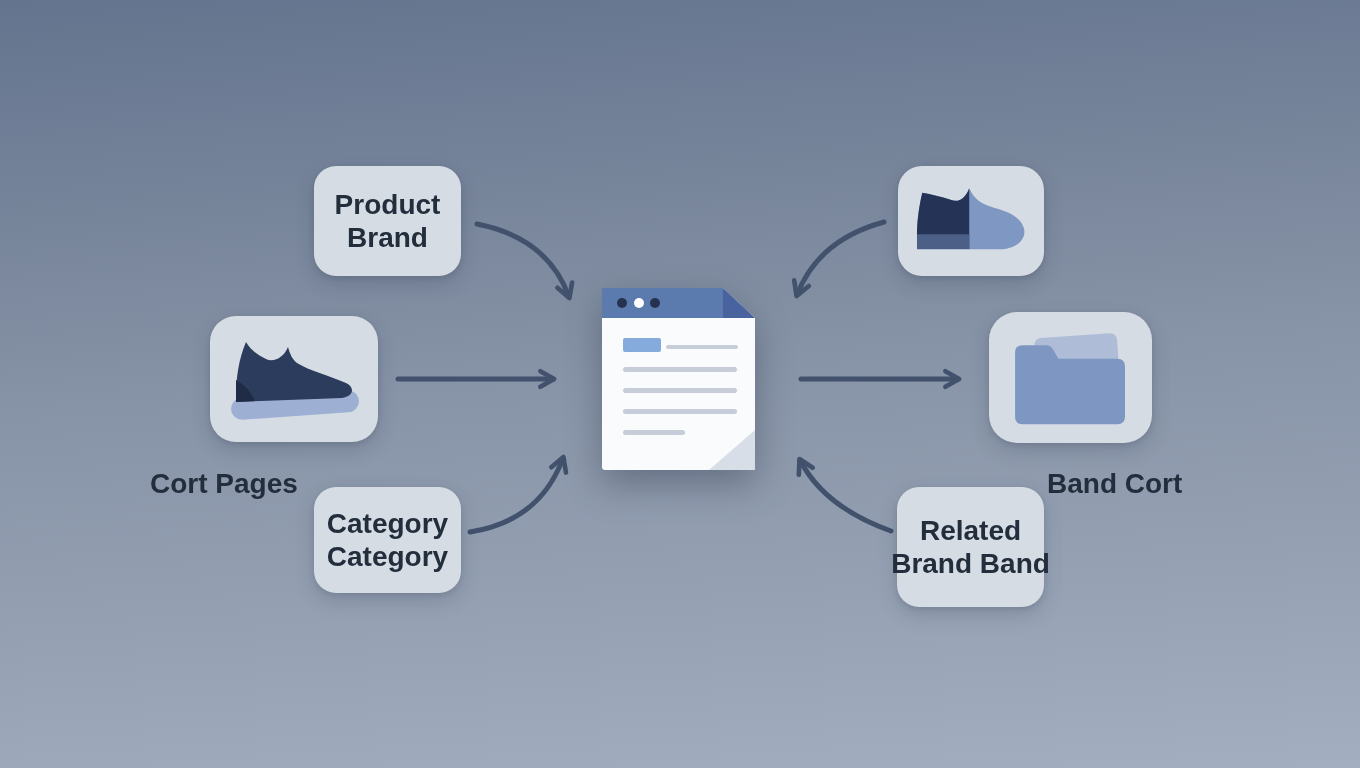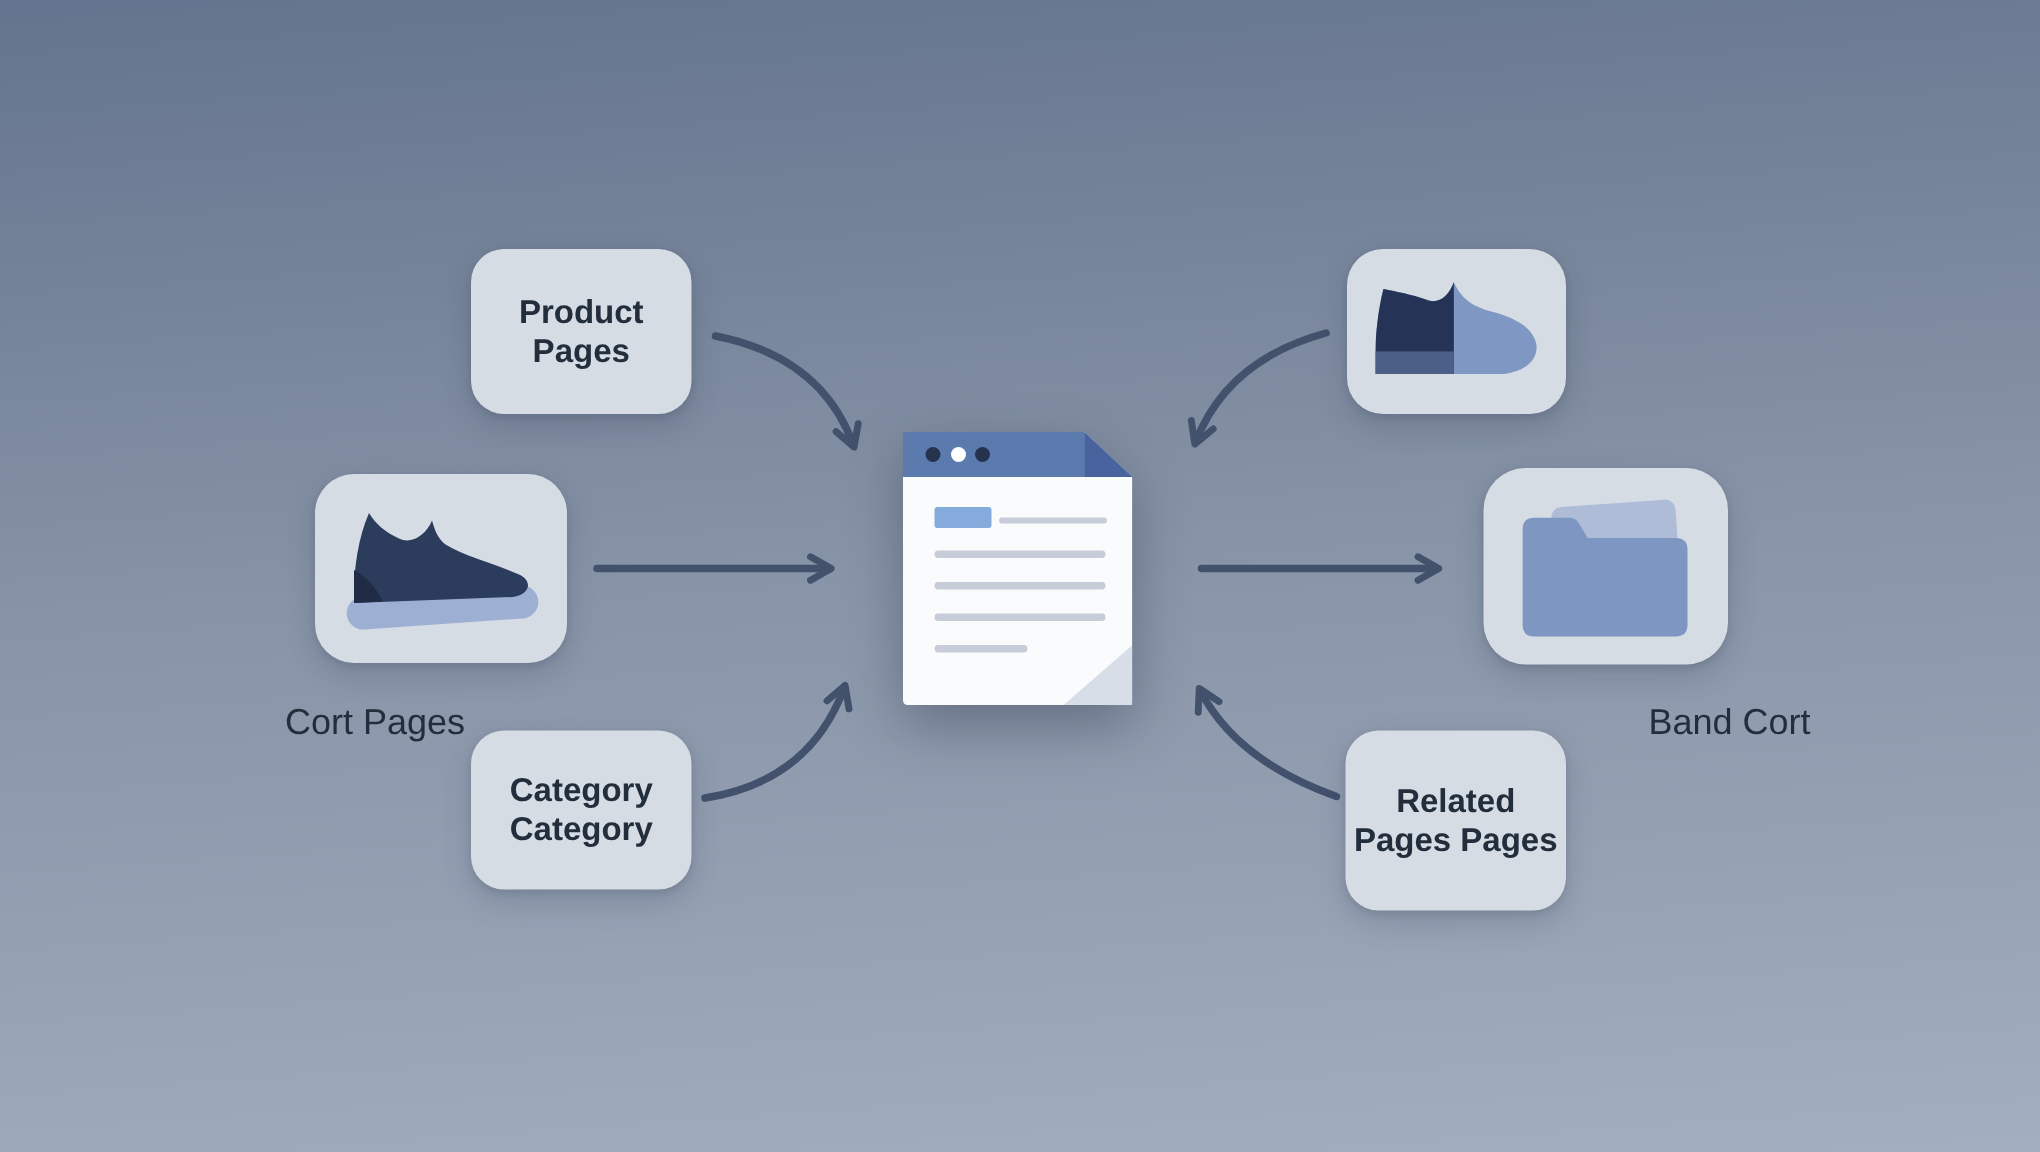--- a/index.html
+++ b/index.html
@@ -17,29 +17,29 @@
   .arrowhead-path{stroke:var(--arrow);fill:none;stroke-width:2;stroke-linecap:round;stroke-linejoin:round;}
   
   .card{
     position:absolute;z-index:2;
     background:var(--card-bg);
     border-radius:22px;
     box-shadow:0 8px 20px rgba(35,45,65,.18), 0 2px 5px rgba(35,45,65,.12);
     display:flex;flex-direction:column;align-items:center;justify-content:center;
     text-align:center;
     color:var(--text);
-    font-size:22px;font-weight:600;line-height:1.18;
+    font-size:28px;font-weight:600;line-height:1.18;
   }
   .card .line{white-space:nowrap;}
   .icon-card{border-radius:26px;}
   .icon-card svg{display:block;}
   .floating-label{
     position:absolute;z-index:2;
     color:var(--text);
-    font-size:24px;font-weight:400;text-align:right;white-space:nowrap;
+    font-size:28px;font-weight:700;text-align:left;white-space:nowrap;
   }
   
   #doc{
     position:absolute;z-index:2;left:602px;top:288px;width:153px;height:182px;
     filter:drop-shadow(0 14px 18px rgba(25,35,55,.35));
   }
   #doc .doc-shape{
     position:absolute;inset:0;
     background:var(--doc-body);
     clip-path:polygon(0 0, 79% 0, 100% 16.5%, 100% 100%, 0 100%);
@@ -89,21 +89,21 @@
     <path class="arrow" d="M 477 224 Q 548 238 569 297" marker-end="url(#ah)"></path>
     <path class="arrow" d="M 398 379 L 553 379" marker-end="url(#ah)"></path>
     <path class="arrow" d="M 470 532 Q 540 521 563 458" marker-end="url(#ah)"></path>
     <path class="arrow" d="M 884 222 Q 818 240 797 295" marker-end="url(#ah)"></path>
     <path class="arrow" d="M 801 379 L 958 379" marker-end="url(#ah)"></path>
     <path class="arrow" d="M 891 531 Q 824 507 800 460" marker-end="url(#ah)"></path>
   </svg>
 
   <div class="card" style="left:314px;top:166px;width:147px;height:110px;">
     <span class="line">Product</span>
-    <span class="line">Pages</span>
+    <span class="line">Brand</span>
   </div>
 
   <div class="card icon-card" style="left:210px;top:316px;width:168px;height:126px;">
     <svg width="140" height="94" viewBox="0 0 140 94">
       <rect class="shoe-sole" x="7" y="62" width="128" height="22" rx="11" transform="rotate(-4 71 73)"></rect>
       <path class="shoe-body" d="M22,10 C15,26 12,46 12,64 L12,70 L118,66 C130,64 131,55 122,51
                C104,43 86,39 73,31 C68,27 66,22 64,15 C60,25 50,31 42,27 C33,23 26,17 22,10 Z"></path>
       <path class="shoe-heel" d="M12,48 C21,53 27,60 31,69 L12,70 Z"></path>
     </svg>
   </div>
@@ -152,16 +152,16 @@
     <svg width="140" height="108" viewBox="0 0 140 112">
       <rect class="folder-back" x="34" y="12" width="86" height="76" rx="7" transform="rotate(-4 77 50)"></rect>
       <path class="folder-front" d="M12,30 Q12,22 20,22 L44,22 Q49,22 51,26 L57,36 L118,36 Q126,36 126,44
                L126,96 Q126,104 118,104 L20,104 Q12,104 12,96 Z"></path>
     </svg>
   </div>
   <div class="floating-label" style="left:1047px;top:468px;width:160px;">Band Cort</div>
 
   <div class="card" style="left:897px;top:487px;width:147px;height:120px;">
     <span class="line">Related</span>
-    <span class="line">Pages Pages</span>
+    <span class="line">Brand Band</span>
   </div>
 
 </div>
 
 </body></html>

